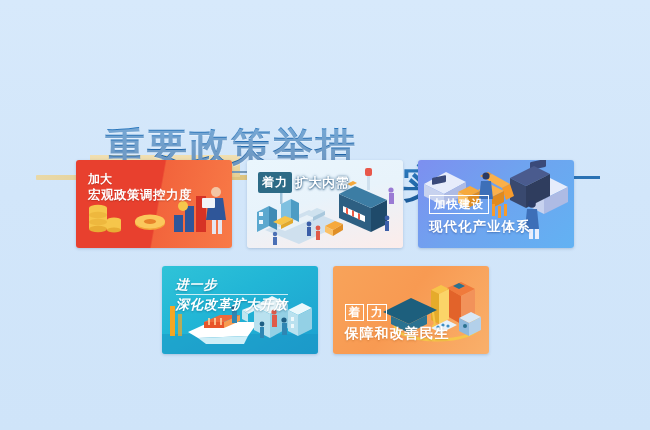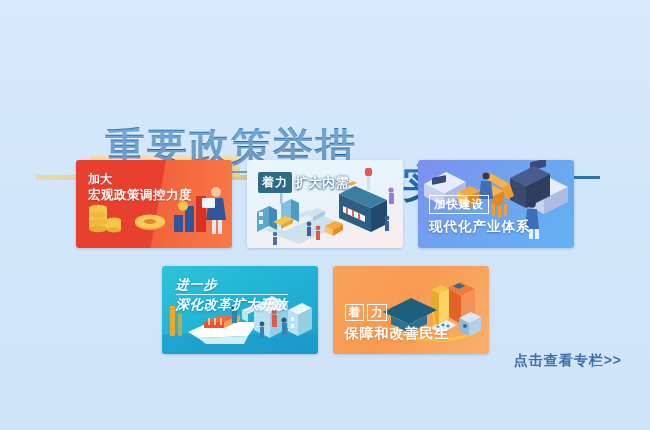--- a/index.html
+++ b/index.html
@@ -355,15 +355,14 @@
           <div class="boxrow">
             <span class="bx">着</span>
             <span class="bx">力</span>
           </div>
           <span class="l2">保障和改善民生</span>
         </div>
       </div>
     </div>
   </div>
 
-  <div class="cta">点击查看专栏&gt;&gt;</div>
 
 </div>
 
 </body></html>

